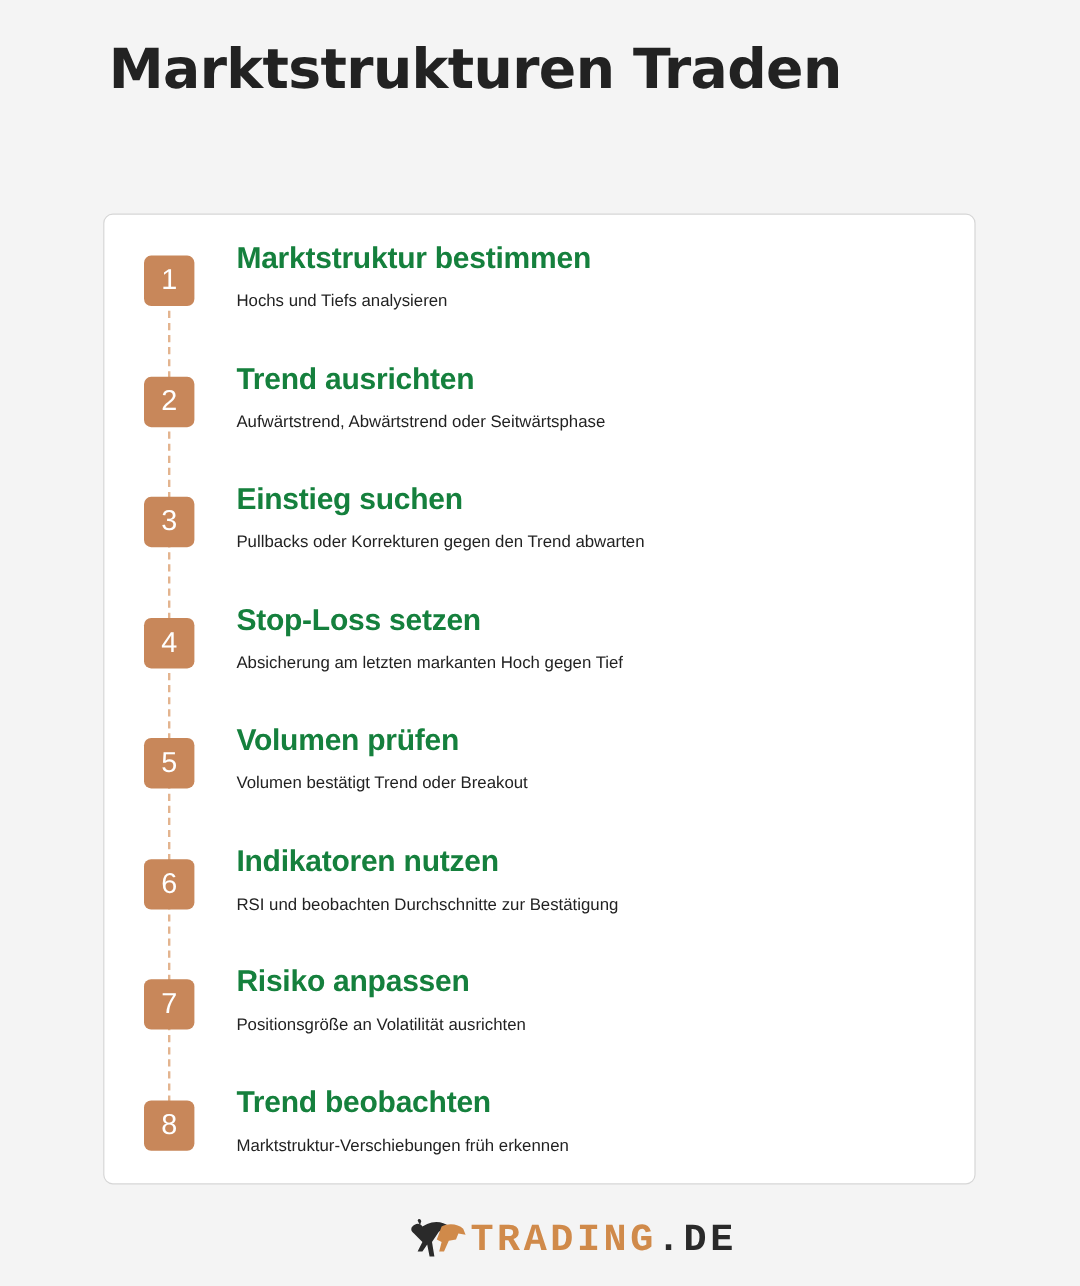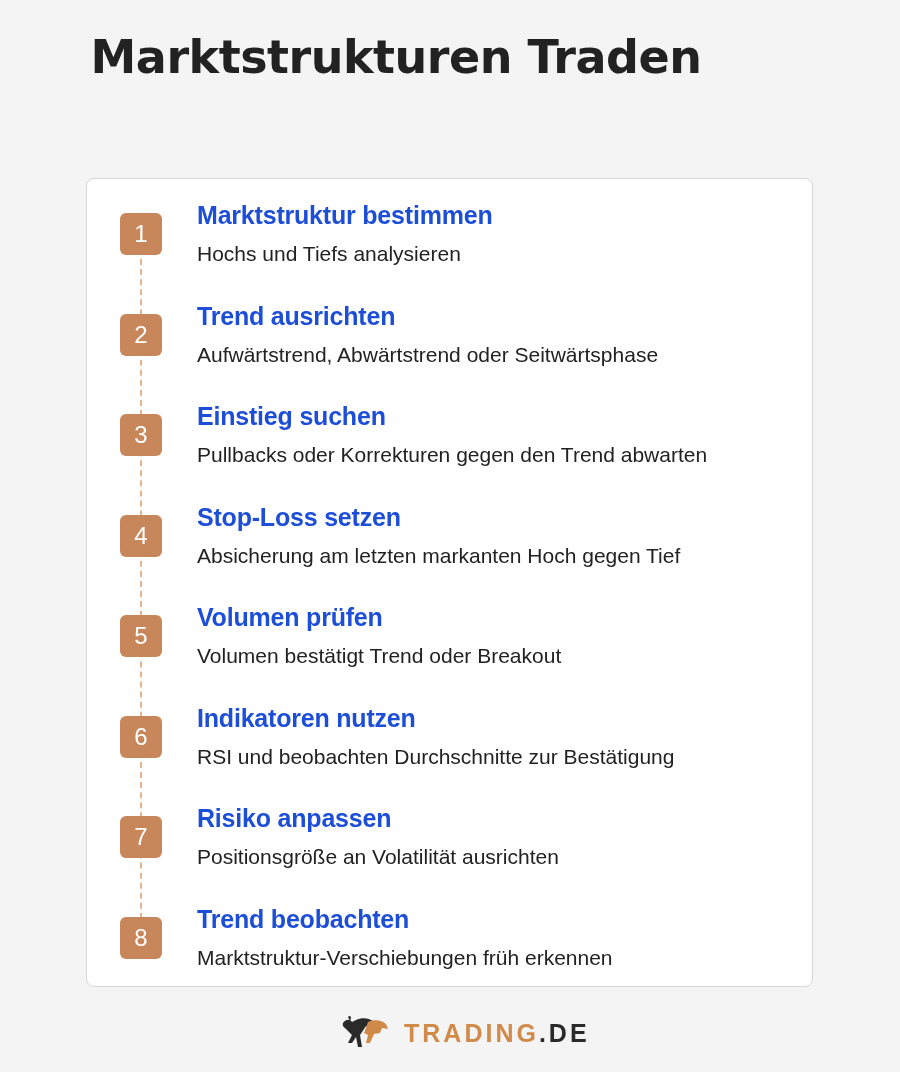--- a/index.html
+++ b/index.html
@@ -19,33 +19,33 @@
     border-left: 2px dashed #e3b48f;
   }
   .step { position: absolute; left: 0; width: 727px; height: 100px; }
   .badge {
     position: absolute; left: 33px; top: 31px; width: 42px; height: 42px;
     background: #c8875a; border-radius: 6px; color: #fff; font-size: 24px;
     line-height: 42px; text-align: center;
   }
   .step-title {
     position: absolute; left: 110px; top: 19px; font-size: 25px; font-weight: bold;
-    color: #1d4ed8; white-space: nowrap; letter-spacing: -0.2px;
+    color: #15803d; white-space: nowrap; letter-spacing: -0.2px;
   }
   .step-desc {
-    position: absolute; left: 110px; top: 60px; font-size: 21px; color: #222;
+    position: absolute; left: 110px; top: 60px; font-size: 14px; color: #222;
     white-space: nowrap;
   }
   .logo {
     position: absolute; left: 340px; top: 1013px; height: 40px; display: flex; align-items: center;
   }
   .logo svg { width: 50px; height: 40px; }
   .logo-text {
-    font-family: Liberation Sans, sans-serif; font-weight: bold; font-size: 25px; letter-spacing: 3px;
-    margin-left: 14px;
+    font-family: Liberation Mono, monospace; font-weight: bold; font-size: 32px; letter-spacing: 3px;
+    margin-left: 2px;
   }
   .logo-text .a { color: #d08a4a; }
   .logo-text .b { color: #2a2a2a; }
 </style>
 </head>
 <body>
 
 <div class="title">
   <div>Marktstrukturen Traden</div>
 </div>

